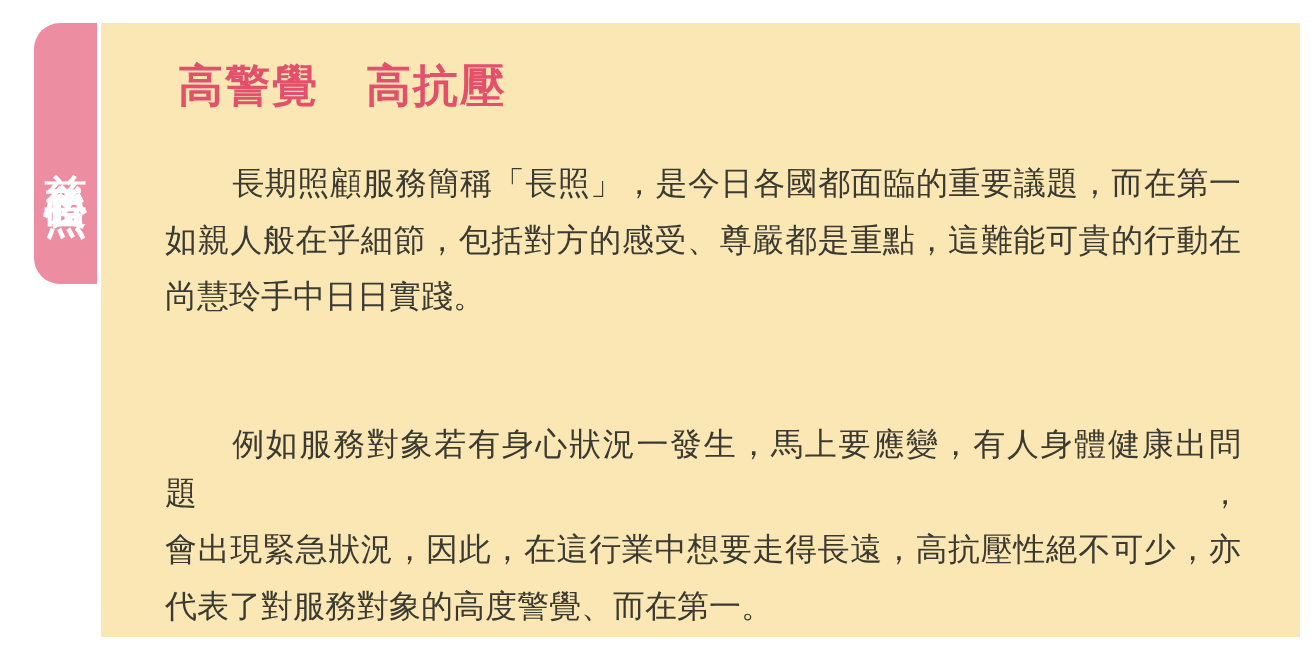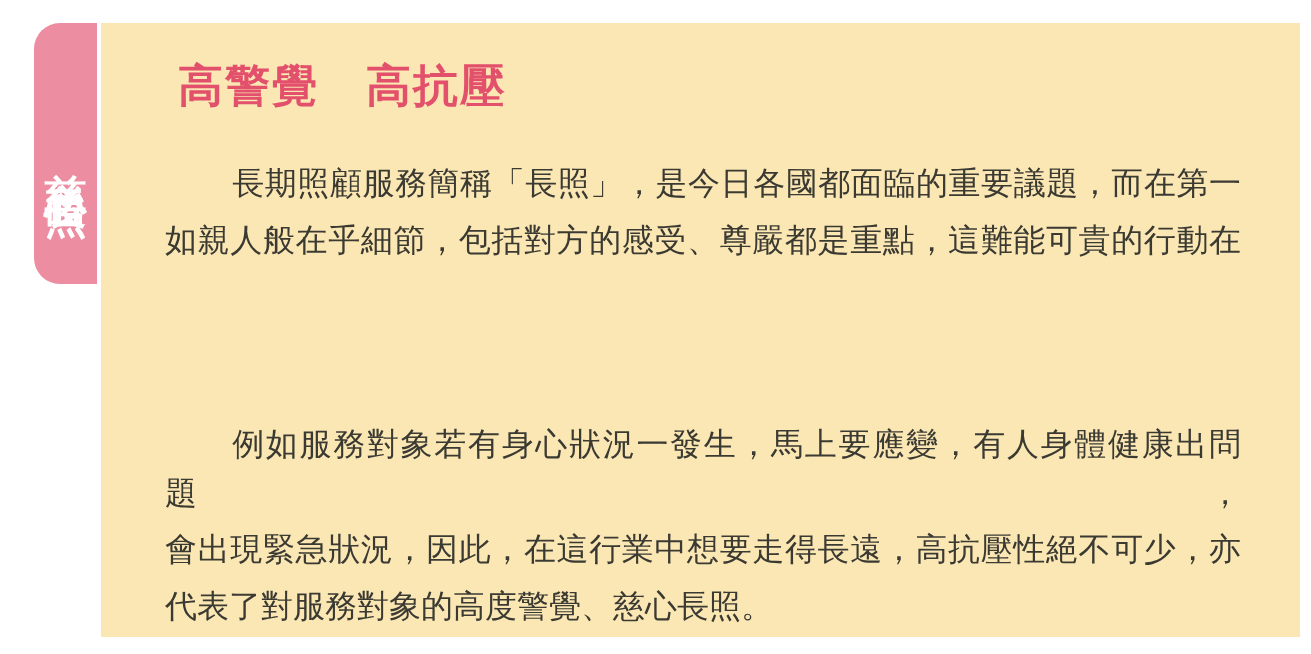--- a/index.html
+++ b/index.html
@@ -89,21 +89,22 @@
   <div class="chapter-tab-label">慈心長照</div>
 </div>
 
 <div class="content-panel">
 
   <div class="section-title">高警覺　高抗壓</div>
 
   <div class="text-block paragraph-1">
     <div class="line para-first">長期照顧服務簡稱「長照」，是今日各國都面臨的重要議題，而在第一</div>
     <div class="line">如親人般在乎細節，包括對方的感受、尊嚴都是重點，這難能可貴的行動在</div>
+    <div class="line para-last">尚慧玲手中日日實踐。</div>
   </div>
 
   <div class="text-block paragraph-2">
     <div class="line para-first">例如服務對象若有身心狀況一發生，馬上要應變，有人身體健康出問題，</div>
     <div class="line">會出現緊急狀況，因此，在這行業中想要走得長遠，高抗壓性絕不可少，亦</div>
-    <div class="line para-last">代表了對服務對象的高度警覺、慈心長照。</div>
+    <div class="line para-last">代表了對服務對象的高度警覺、而在第一。</div>
   </div>
 
 </div>
 
 </body></html>

